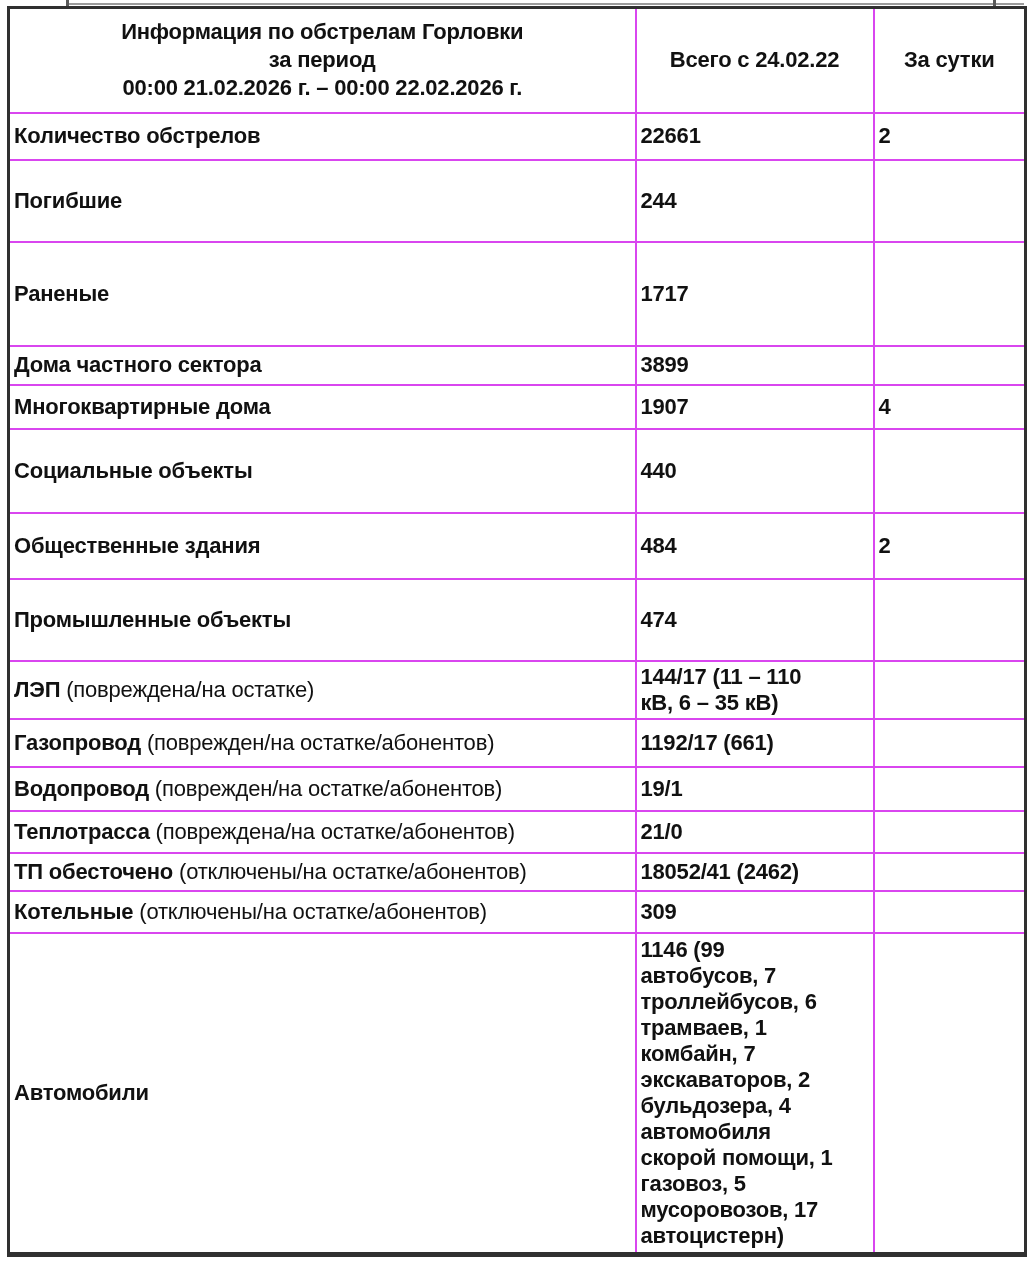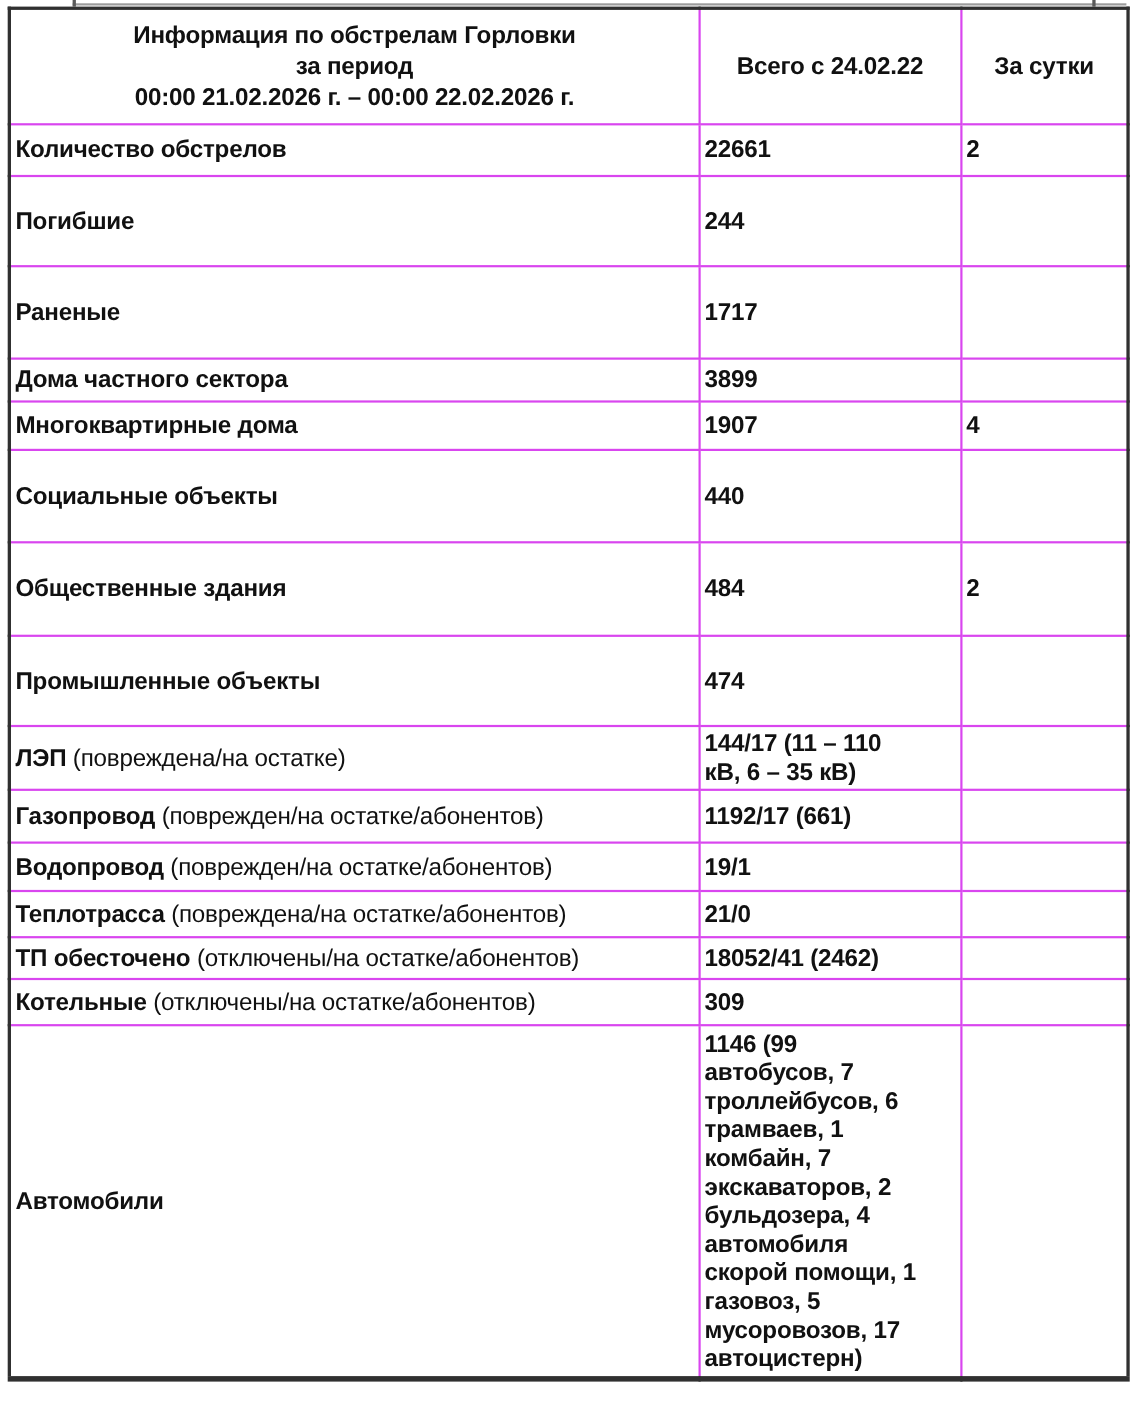--- a/index.html
+++ b/index.html
@@ -76,25 +76,25 @@
   .cell-label .lbl  { font-weight: 700; }
   .cell-label .note { font-weight: 400; }
   .cell-total, .cell-daily {
     font-weight: 700;
     white-space: pre-line;
     line-height: 26px;
   }
 
   tbody tr:nth-child(1)  { height: 47px; margin-left: 24px; }
   tbody tr:nth-child(2)  { height: 82px; }
-  tbody tr:nth-child(3)  { height: 84px; margin-left: 32px; }
+  tbody tr:nth-child(3)  { height: 104px; margin-left: 32px; }
   tbody tr:nth-child(4)  { height: 39px; padding-left: 37px; }
   tbody tr:nth-child(5)  { height: 44px; }
   tbody tr:nth-child(6)  { height: 84px; }
-  tbody tr:nth-child(7)  { height: 85px; }
+  tbody tr:nth-child(7)  { height: 66px; }
   tbody tr:nth-child(8)  { height: 82px; }
   tbody tr:nth-child(9)  { height: 56px; }
   tbody tr:nth-child(10) { height: 48px; }
   tbody tr:nth-child(11) { height: 44px; }
   tbody tr:nth-child(12) { height: 42px; }
   tbody tr:nth-child(13) { height: 38px; margin-top: 39px; }
   tbody tr:nth-child(14) { height: 42px; }
   tbody tr:nth-child(15) { height: 322px; }
 </style>
 </head>

